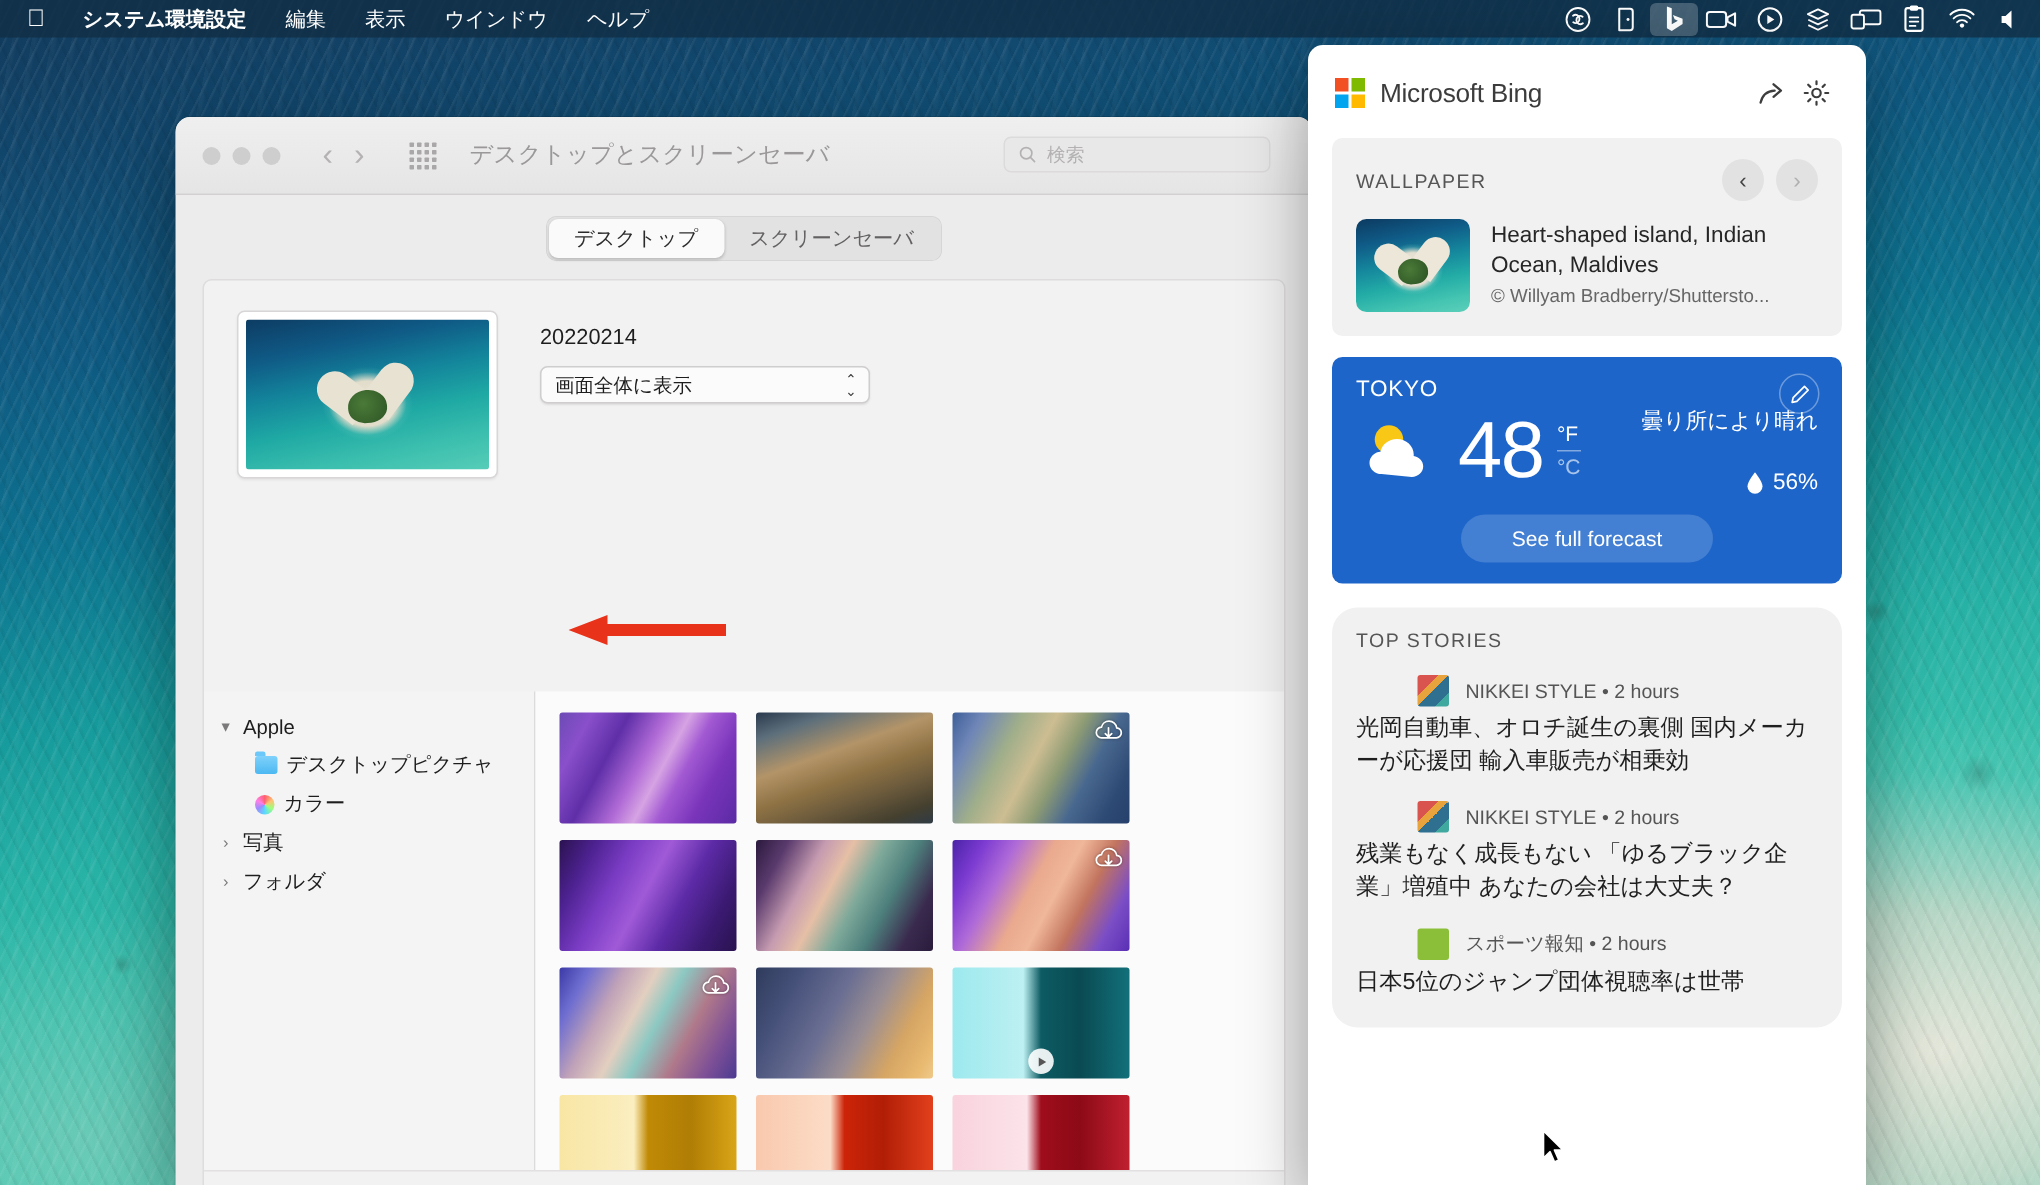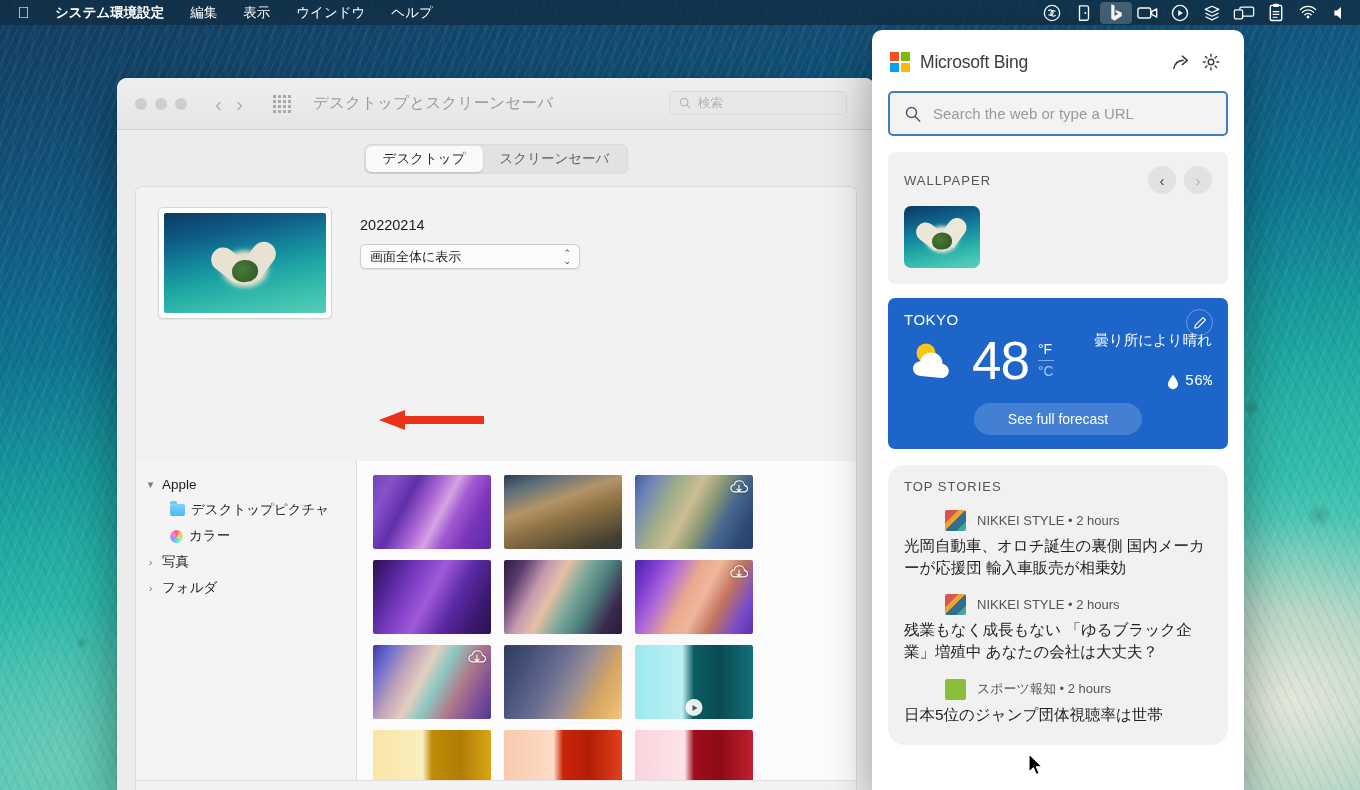--- a/index.html
+++ b/index.html
@@ -243,21 +243,21 @@
 
   #weather-card { background: #1d65c9; border-radius: 7px; margin: 14px 16px 0 16px; padding: 13px 16px 14px 16px; color: #fff; position: relative; }
   #wx-city { font-size: 15px; letter-spacing: 0.5px; }
   #wx-edit { position: absolute; right: 15px; top: 11px; width: 27px; height: 27px; border-radius: 50%; border: 1px solid rgba(255,255,255,0.35); display: flex; align-items: center; justify-content: center; }
   #wx-main { display: flex; align-items: center; margin-top: 3px; }
   #wx-temp { font-size: 53px; font-weight: 300; line-height: 1; margin-left: 6px; letter-spacing: -1px; }
   #wx-units { margin-left: 9px; font-size: 14px; line-height: 1.25; }
   #wx-units .u2 { color: rgba(255,255,255,0.62); border-top: 1px solid rgba(255,255,255,0.45); padding-top: 2px; margin-top: 2px; }
   #wx-right { margin-left: auto; text-align: right; }
   #wx-cond { font-size: 14.5px; }
-  #wx-hum { font-size: 15px; margin-top: 23px; display: flex; align-items: center; justify-content: flex-end; gap: 6px; font-family: Liberation Mono, monospace; }
+  #wx-hum { font-size: 15px; margin-top: 23px; display: flex; align-items: center; justify-content: flex-end; gap: 6px; }
   #wx-forecast {
     margin: 13px auto 0; width: 168px; height: 32px; border-radius: 16px;
     background: rgba(255,255,255,0.17); display: flex; align-items: center; justify-content: center;
     font-size: 14px; color: #fff;
   }
 
   #stories-card { margin: 16px 16px 0 16px; background: #f1f1f1; border-radius: 17px; padding: 14px 16px 0 16px; height: 280px; overflow: hidden; }
   .story { margin-top: 16px; }
   .story-src { display: flex; align-items: center; gap: 11px; font-size: 13px; color: #555; margin-left: 41px; }
   .src-ic { width: 21px; height: 21px; border-radius: 2px; flex: 0 0 auto; }
@@ -506,40 +506,37 @@
     <div class="hicon">
       <svg width="20" height="20" viewBox="0 0 22 22">
           <circle cx="11" cy="11" r="3.1" fill="none" stroke="#3d3d3d" stroke-width="1.6"></circle>
           <g stroke="#3d3d3d" stroke-width="1.6" stroke-linecap="round">
             <path d="M11 2.4v2.2M11 17.4v2.2M2.4 11h2.2M17.4 11h2.2M4.9 4.9l1.6 1.6M15.5 15.5l1.6 1.6M17.1 4.9l-1.6 1.6M6.5 15.5l-1.6 1.6"></path>
           </g>
         </svg>
     </div>
   </div>
 
-  <div id="bing-search">
-    <svg width="18" height="18" viewBox="0 0 20 20">
-        <circle cx="8.3" cy="8.3" r="5.6" fill="none" stroke="#5a5a5a" stroke-width="1.6"></circle>
-        <path d="M12.5 12.8l5 5.2" stroke="#5a5a5a" stroke-width="1.6" stroke-linecap="round"></path>
-      </svg>
-    <span class="ph">Search the web or type a URL</span>
-  </div>
 
   <div class="card" id="wallpaper-card">
     <div class="row1">
       <div class="card-label">WALLPAPER</div>
       <div class="navbtns">
         <div class="circbtn">‹</div>
         <div class="circbtn dim">›</div>
       </div>
     </div>
     <div class="row2">
       <div id="wp-thumb">
         <div class="heart"></div>
         <div class="green"></div>
+      </div>
+      <div id="wp-text">
+        <div id="wp-title">Heart-shaped island, Indian Ocean, Maldives</div>
+        <div id="wp-credit">© Willyam Bradberry/Shuttersto...</div>
       </div>
     </div>
   </div>
 
   <div id="weather-card">
     <div id="wx-city">TOKYO</div>
     <div id="wx-edit">
       <svg width="14" height="14" viewBox="0 0 16 16">
           <path d="M11.4 1.8l2.8 2.8-8.6 8.6-3.6.8.8-3.6z" fill="none" stroke="#fff" stroke-width="1.3" stroke-linejoin="round"></path>
         </svg>

